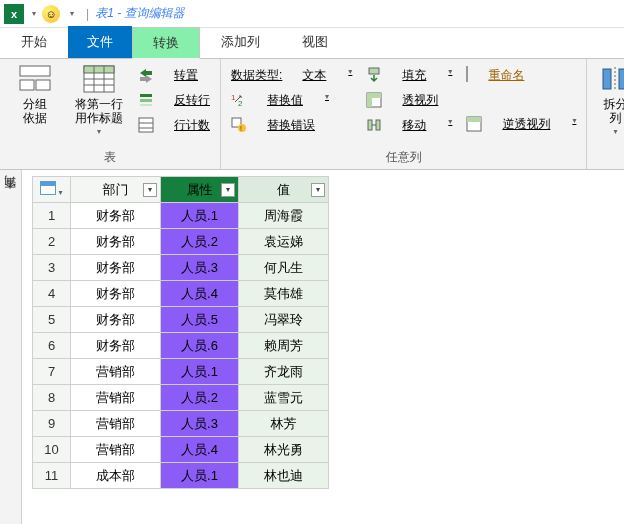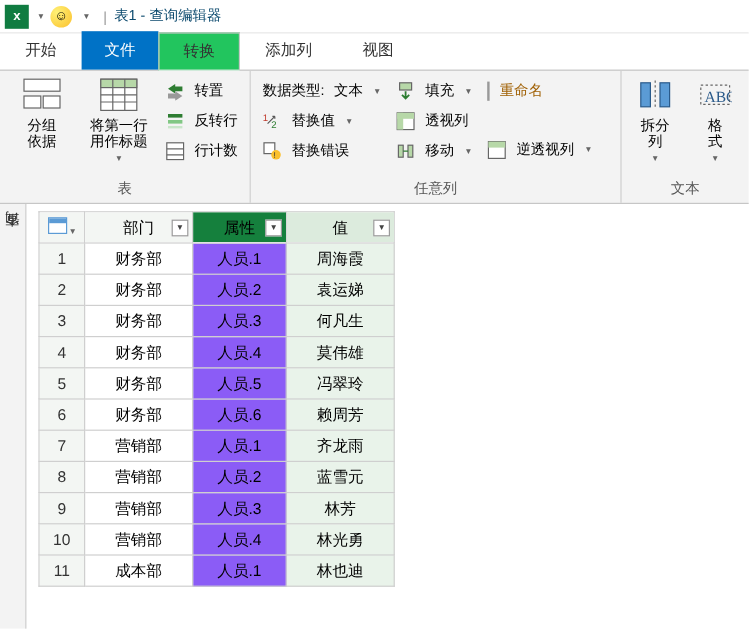--- a/index.html
+++ b/index.html
@@ -27,42 +27,42 @@
     font-weight:bold; font-size:11px; margin-right:2px;
   }
   .titlebar .qat-dd { color:#666; font-size:8px; margin:0 6px; }
   .titlebar .smiley {
     width:18px; height:18px; border-radius:50%;
     background: radial-gradient(circle at 30% 30%, #fff176, #fbc02d);
     display:flex; align-items:center; justify-content:center;
     font-size:11px; margin-right:4px;
   }
   .titlebar .sep { color:#999; margin:0 6px; }
-  .titlebar .title { color:#0c4a6e; }
+  .titlebar .title { color:#3b82f6;font-style:italic; }
   
   .tabs {
     height: 30px;
     display:flex;
     align-items:flex-end;
     background:#fff;
   }
   .tab {
     padding: 6px 20px;
     font-size:13px;
     color:#333;
     cursor:pointer;
     border:1px solid transparent;
   }
   .tab.file {
     background:#0072c6;
     color:#fff;
     padding:6px 18px;
   }
   .tab.active {
-    background:#22c55e;
+    background:#86efac;
     border:1px solid #c6c6c6;
     border-bottom:1px solid #f3f3f3;
     position:relative;
     top:1px;
   }
   
   .ribbon {
     background:#f3f3f3;
     border-top:1px solid #c6c6c6;
     border-bottom:1px solid #c6c6c6;
@@ -85,22 +85,22 @@
     justify-content:flex-start;
     width:58px;
     padding-top:2px;
     cursor:pointer;
   }
   .bigbtn .ico { margin-bottom:4px; }
   .bigbtn .lbl { text-align:center; line-height:14px; }
   .bigbtn .dd { font-size:8px; color:#666; margin-top:2px; }
   .stack { display:flex; flex-direction:column; gap:4px; padding-top:2px;}
   .smallbtn {
-    display:flex; align-items:center; gap:8px;
-    padding:2px 4px; cursor:pointer; white-space:nowrap;
+    display:flex; gap:20px;
+    padding:2px 4px; cursor:pointer; white-space:nowrap;text-decoration:underline;
   }
   .smallbtn.disabled { color:#a16207; }
   .ico { display:inline-block; }
   .sq { width:16px; height:16px; background:#e1e1e1; border:1px solid #999; }
   .caret { font-size:8px; color:#666; margin-left:2px;}
   
   .dataarea {
     display:flex;
     height: calc(524px - 28px - 30px - 112px);
   }

